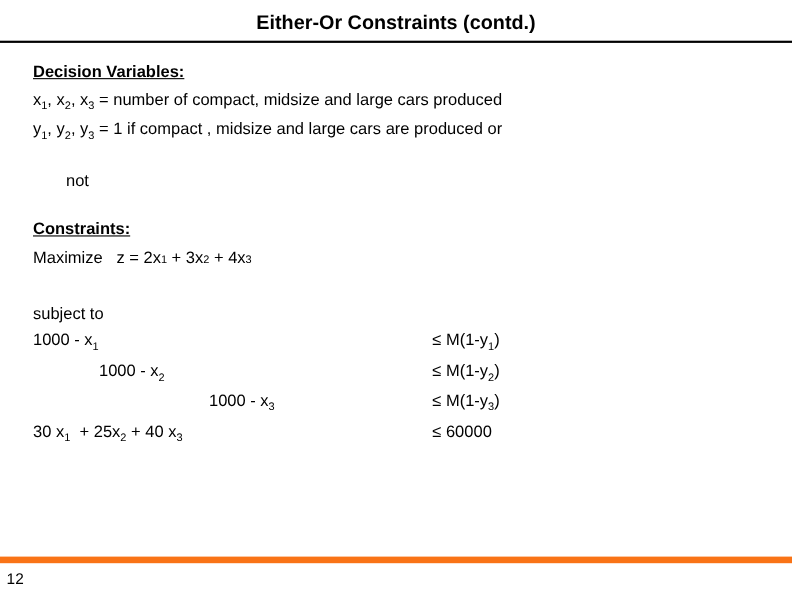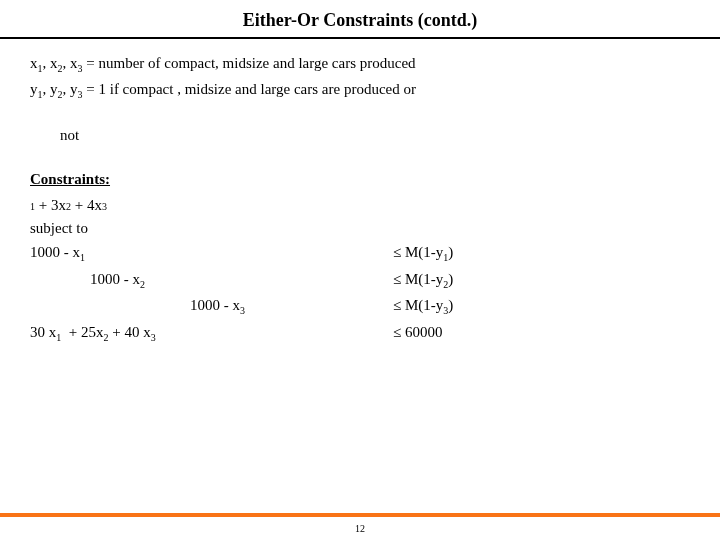--- a/index.html
+++ b/index.html
@@ -10,21 +10,20 @@
       font-family: Arial, sans-serif;
       font-size: 15px;
       color: #000000;
       overflow: hidden;
     }
     .page {
       width: 720px;
       height: 540px;
       display: flex;
       flex-direction: column;
-      font-family: Liberation Serif, serif;
     }
     .title-bar {
       text-align: center;
       font-size: 18px;
       font-weight: bold;
       padding: 10px 20px 6px 20px;
       border-bottom: 2px solid #000;
     }
     .content {
       flex: 1;
@@ -55,20 +54,21 @@
     .math-line {
       line-height: 1.55;
       display: flex;
       align-items: baseline;
     }
     .maximize-line {
       margin-bottom: 0;
     }
     .subject-line {
       margin-bottom: 0;
+      margin-top: 28px;
     }
     .constraints-table {
       width: 100%;
       border-collapse: collapse;
     }
     .constraints-table td {
       padding: 1px 0;
       vertical-align: baseline;
       white-space: nowrap;
       line-height: 1.55;
@@ -80,56 +80,58 @@
       width: 45%;
     }
     .integer-line {
       margin-top: 10px;
       margin-left: 30px;
       font-weight: bold;
       font-size: 15px;
       line-height: 1.5;
     }
     .footer-bar {
-      border-top: 4px solid #f97316;
-      text-align: center;
+      border-top: 6px solid #f97316;
+      text-align: left;
       padding: 6px;
-      font-size: 10px;
+      font-size: 14px;
     }
     sub {
       font-size: 10px;
       vertical-align: sub;
     }
     .indent1 { padding-left: 30px; margin-top: 23px; }
   </style>
 </head>
 <body>
 
 <div class="page">
   <div class="title-bar">Either-Or Constraints (contd.)</div>
 
   <div class="content">
 
     <div class="decision-vars">
+      <div class="section-header">Decision Variables:</div>
       <div class="dv-line">
         x<sub>1</sub>, x<sub>2</sub>, x<sub>3</sub> = number of compact, midsize and large cars produced
       </div>
       <div class="dv-line">
         y<sub>1</sub>, y<sub>2</sub>, y<sub>3</sub> = 1 if compact , midsize and large cars are produced or
       </div>
       <div class="dv-line indent1">
         not
       </div>
     </div>
 
     <div class="formulation">
       <div class="section-header">Constraints:</div>
 
       <div class="form-content">
         <div class="math-line maximize-line">
+          <span>Maximize&nbsp;&nbsp;&nbsp;z = 2x</span>
             <sub>1</sub>
             <span>&nbsp;+ 3x</span>
             <sub>2</sub>
             <span>&nbsp;+ 4x</span>
             <sub>3</sub>
         </div>
         <div class="math-line subject-line">
           <span>subject to</span>
         </div>
 

